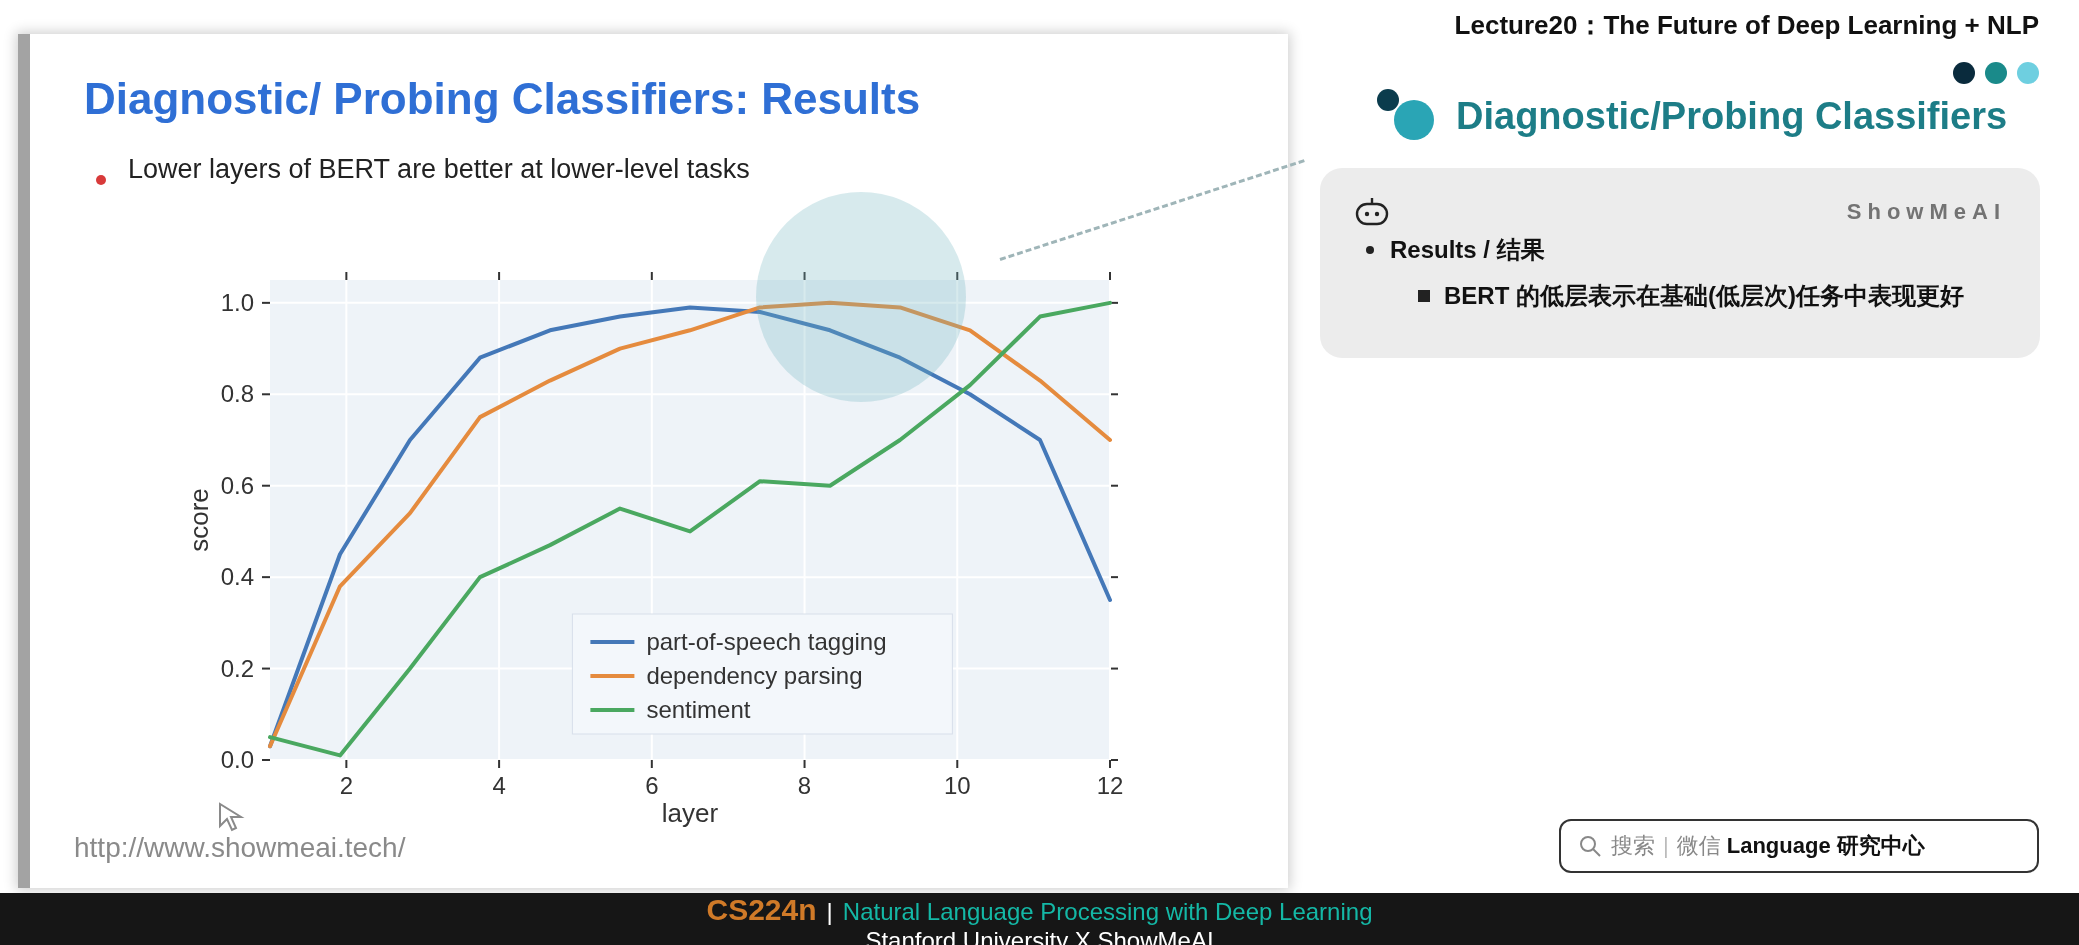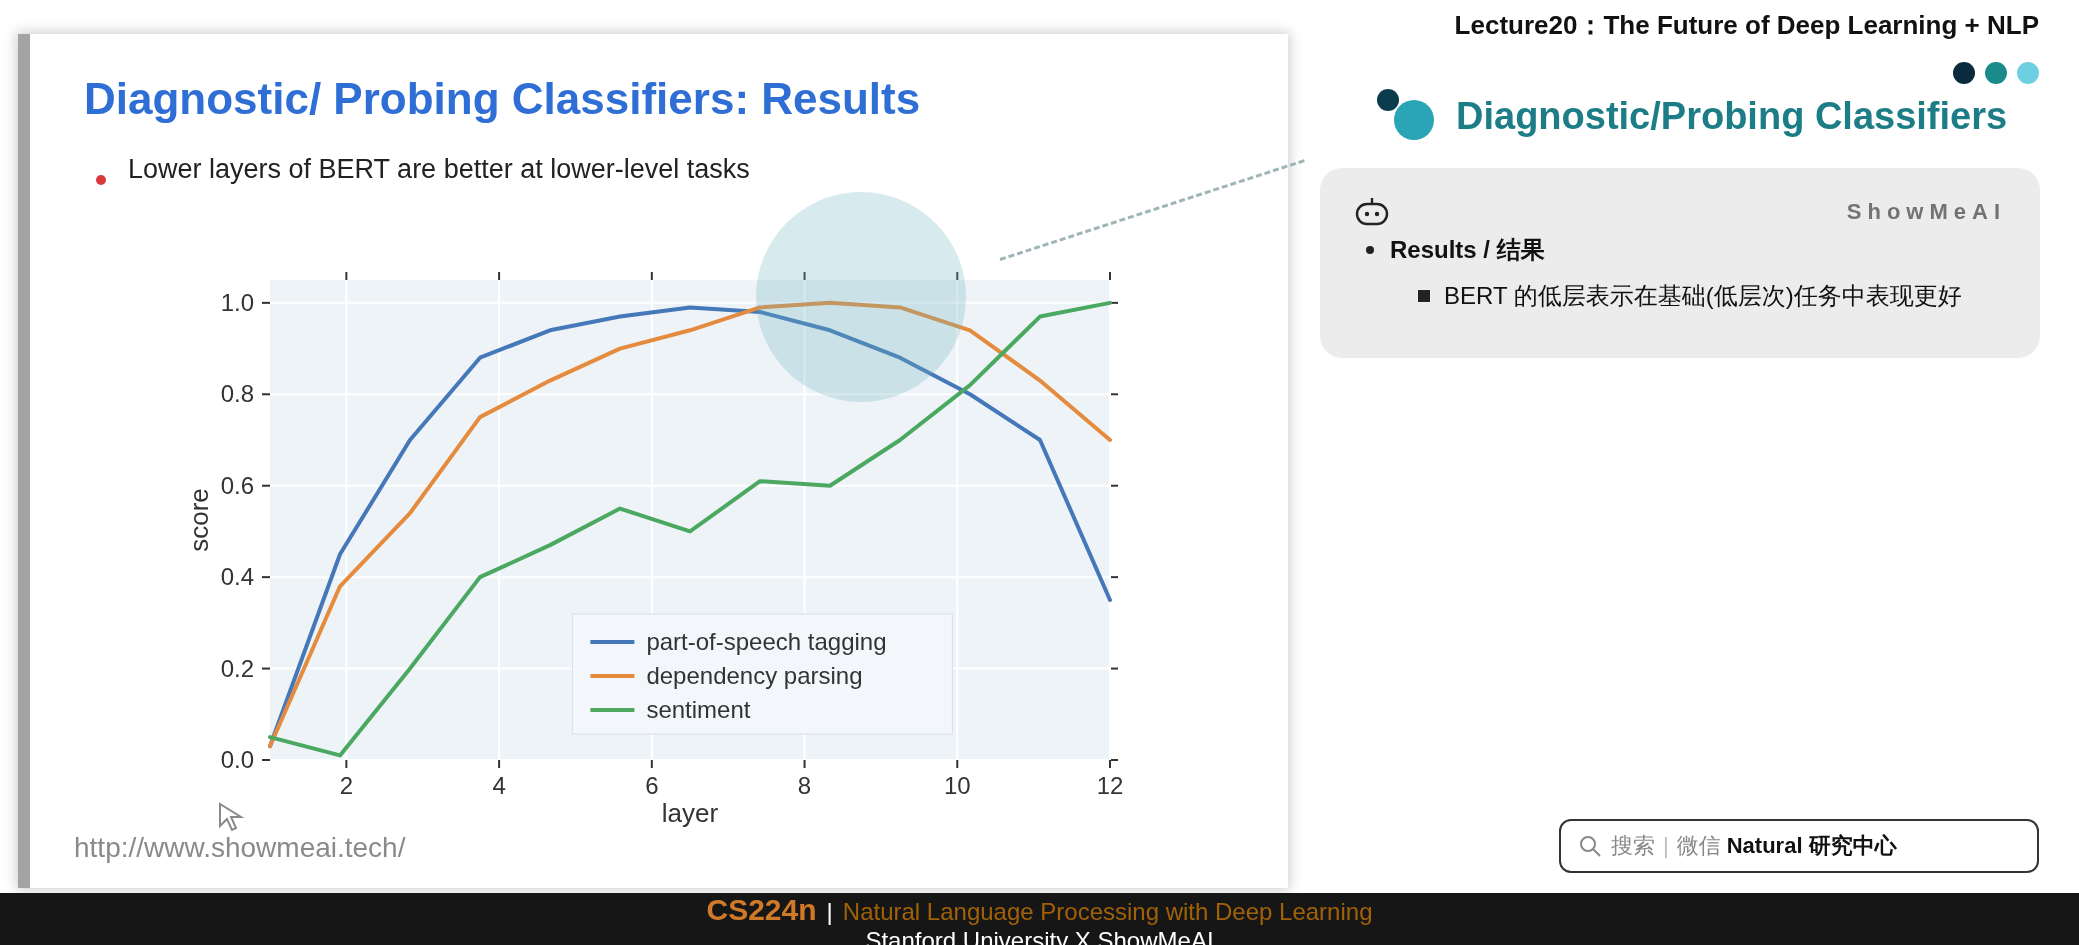--- a/index.html
+++ b/index.html
@@ -21,31 +21,31 @@
   .section-head { position:absolute; top:88px; left:1370px; display:flex; align-items:center; }
   .deco-blob { margin-right:16px; }
   .section-title { color:#1d7d87; font-size:38px; font-weight:800; }
   .note-card { position:absolute; top:168px; left:1320px; width:720px; background:#ececec; border-radius:22px; padding:30px 34px 46px 34px; }
   .note-card-head { display:flex; justify-content:space-between; align-items:center; margin-bottom:8px; }
   .robot-icon svg { display:block; }
   .brand-tag { color:#737373; font-size:22px; font-weight:700; letter-spacing:6px; }
   .note-bullets { font-size:24px; color:#111; }
   .nb-row1 { display:flex; align-items:flex-start; padding-left:12px; margin-top:4px; font-weight:700; }
   .nb-dot { width:8px; height:8px; border-radius:50%; background:#222; margin:12px 16px 0 0; flex:0 0 auto; }
-  .nb-row2 { display:flex; align-items:flex-start; padding-left:64px; margin-top:14px; font-weight:400; }
+  .nb-row2 { display:flex; align-items:flex-start; padding-left:64px; margin-top:14px; font-weight:700; }
   .nb-sq { width:12px; height:12px; background:#222; margin:10px 14px 0 0; flex:0 0 auto; }
   .dash-line { position:absolute; top:258px; left:1000px; width:320px; border-top:3px dashed #9fb5b8; transform:rotate(-18deg); transform-origin:left center; z-index:2; }
   .search-box { position:absolute; right:40px; bottom:72px; height:54px; width:480px; border:2px solid #333; border-radius:12px; display:flex; align-items:center; padding:0 18px; font-size:22px; color:#888; }
   .search-icon { width:22px; height:22px; margin-right:10px; flex:0 0 auto; }
   .search-strong { color:#111; font-weight:800; margin-left:6px; }
   .bottom-bar { position:absolute; bottom:0; left:0; right:0; height:52px; background:#161616; display:flex; align-items:center; justify-content:space-between; padding:0 44px;flex-direction:column; }
   .bb-left { display:flex; align-items:baseline; color:#fff; font-size:24px; }
   .bb-course { color:#d07a28; font-size:30px; font-weight:700; margin-right:10px; }
   .bb-sep { color:#fff; margin-right:10px; font-weight:300; }
-  .bb-sub { color:#a16207; font-weight:300; }
+  .bb-sub { color:#14b8a6; font-weight:300; }
   .bb-right { color:#fff; font-size:24px; font-weight:300; }
 </style>
 </head>
 <body>
 
 <div class="lecture-title">Lecture20：The Future of Deep Learning + NLP</div>
 <div class="dots">
   <span class="dot-dark"></span>
     <span class="dot-mid"></span>
     <span class="dot-light"></span>
@@ -175,21 +175,21 @@
 <div class="search-box">
   <span class="search-icon">
     <svg width="22" height="22" viewBox="0 0 22 22">
         <circle cx="9" cy="9" r="7" fill="none" stroke="#888" stroke-width="2"></circle>
         <line x1="14" y1="14" x2="21" y2="21" stroke="#888" stroke-width="2"></line>
       </svg>
   </span>
   <span>搜索</span>
   <span style="margin:0 8px;color:#bbb">|</span>
   <span>微信</span>
-  <span class="search-strong">Natural 研究中心</span>
+  <span class="search-strong">Language 研究中心</span>
 </div>
 
 <div class="bottom-bar">
   <div class="bb-left">
     <span class="bb-course">CS224n</span>
     <span class="bb-sep">|</span>
     <span class="bb-sub">Natural Language Processing with Deep Learning</span>
   </div>
   <div class="bb-right">Stanford University X ShowMeAI</div>
 </div>

